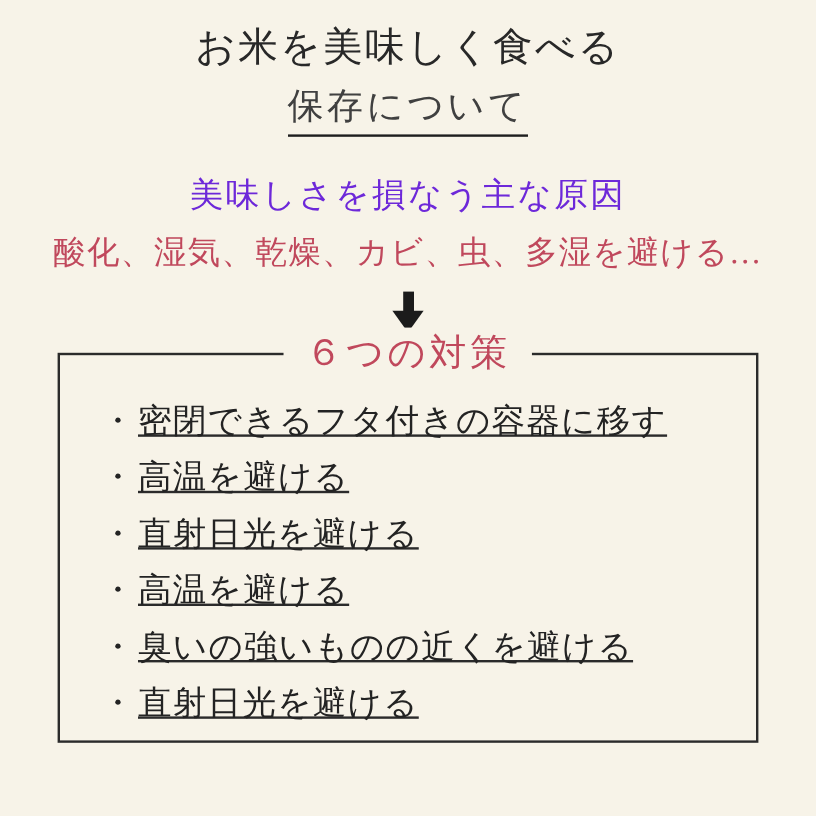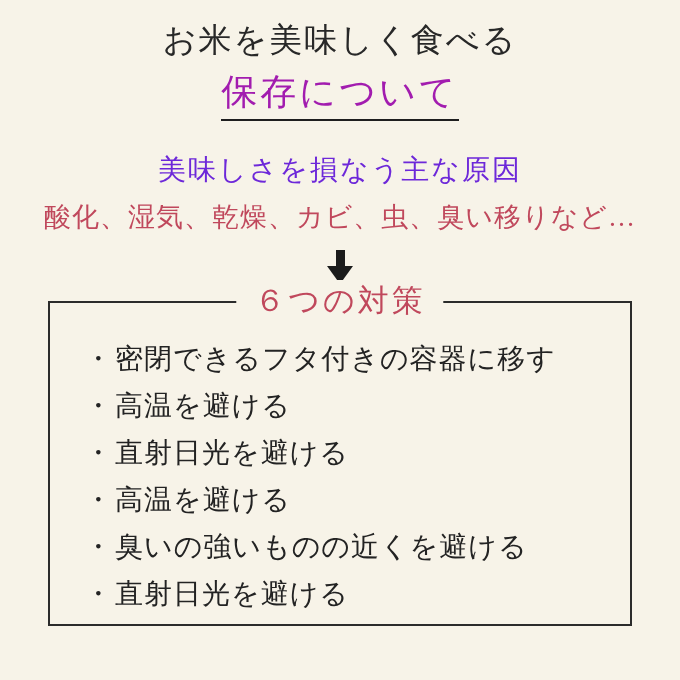--- a/index.html
+++ b/index.html
@@ -32,23 +32,23 @@
     color: #282828;
     line-height: 1.35;
     font-weight: 400;
   }
   .heading-line2-wrap {
     margin-top: 6px;
     text-align: center;
   }
   .heading-line2 {
     display: inline-block;
-    font-size: 36px;
+    font-size: 30px;
     letter-spacing: 3px;
-    color: #a21caf;
+    color: #404040;
     border-bottom: 2px solid #1e1e1e;
     padding-bottom: 4px;
     line-height: 1.3;
   }
 
   
   .cause-block {
     margin-top: 30px;
     text-align: center;
   }
@@ -96,20 +96,21 @@
     border-top: 18px solid #1b1b1b;
   }
 
   
   .measures-box {
     position: relative;
     margin: 14px 48px 16px 48px;
     border: 2px solid #2b2b2b;
     height: 325px;
     box-sizing: border-box;
+    text-decoration: underline;
   }
   .measures-title {
     position: absolute;
     top: -23px;
     left: 50%;
     transform: translateX(-50%);
     background: #f7f3e8;
     padding: 0 18px;
     font-size: 31px;
     letter-spacing: 3px;
@@ -141,21 +142,21 @@
 
   <div class="heading-block">
     <div class="heading-line1">お米を美味しく食べる</div>
     <div class="heading-line2-wrap">
       <span class="heading-line2">保存について</span>
     </div>
   </div>
 
   <div class="cause-block">
     <div class="cause-title">美味しさを損なう主な原因</div>
-    <div class="cause-list">酸化、湿気、乾燥、カビ、虫、臭い移りなど…</div>
+    <div class="cause-list">酸化、湿気、乾燥、カビ、虫、多湿を避ける…</div>
   </div>
 
   <div class="arrow-wrap">
     <div class="arrow">
       <div class="shaft"></div>
       <div class="head"></div>
     </div>
   </div>
 
   <div class="measures-box">

